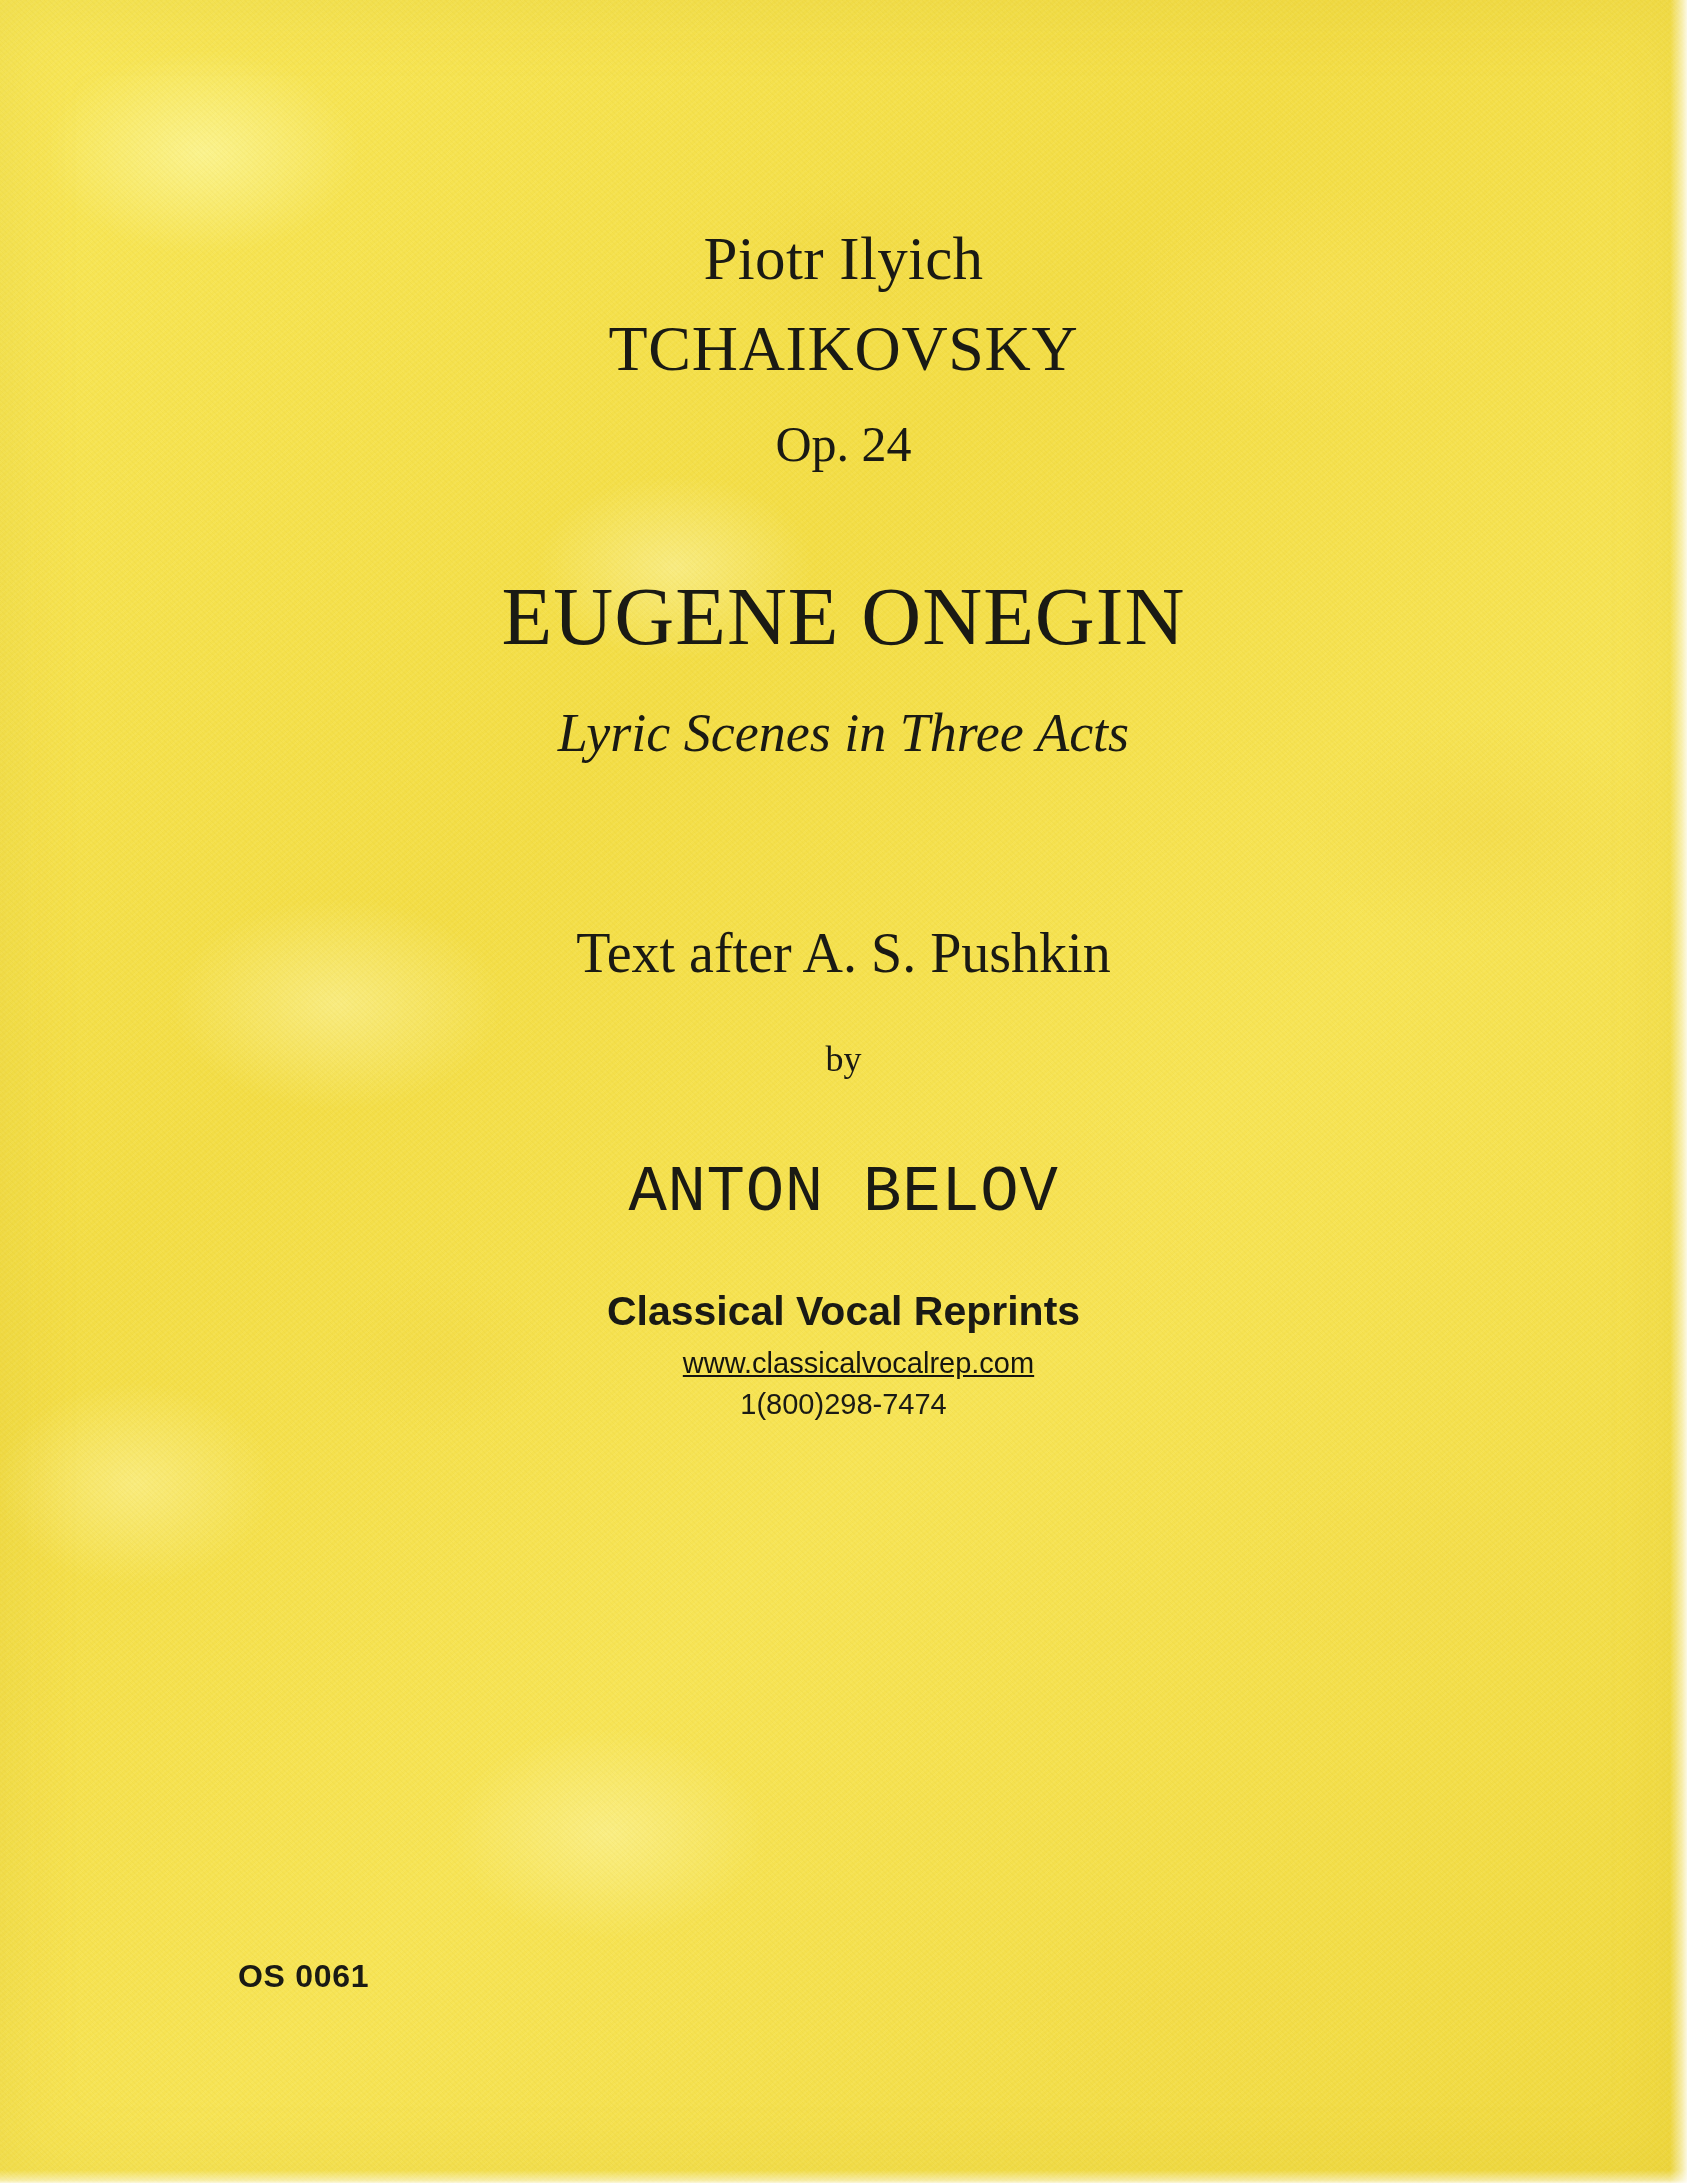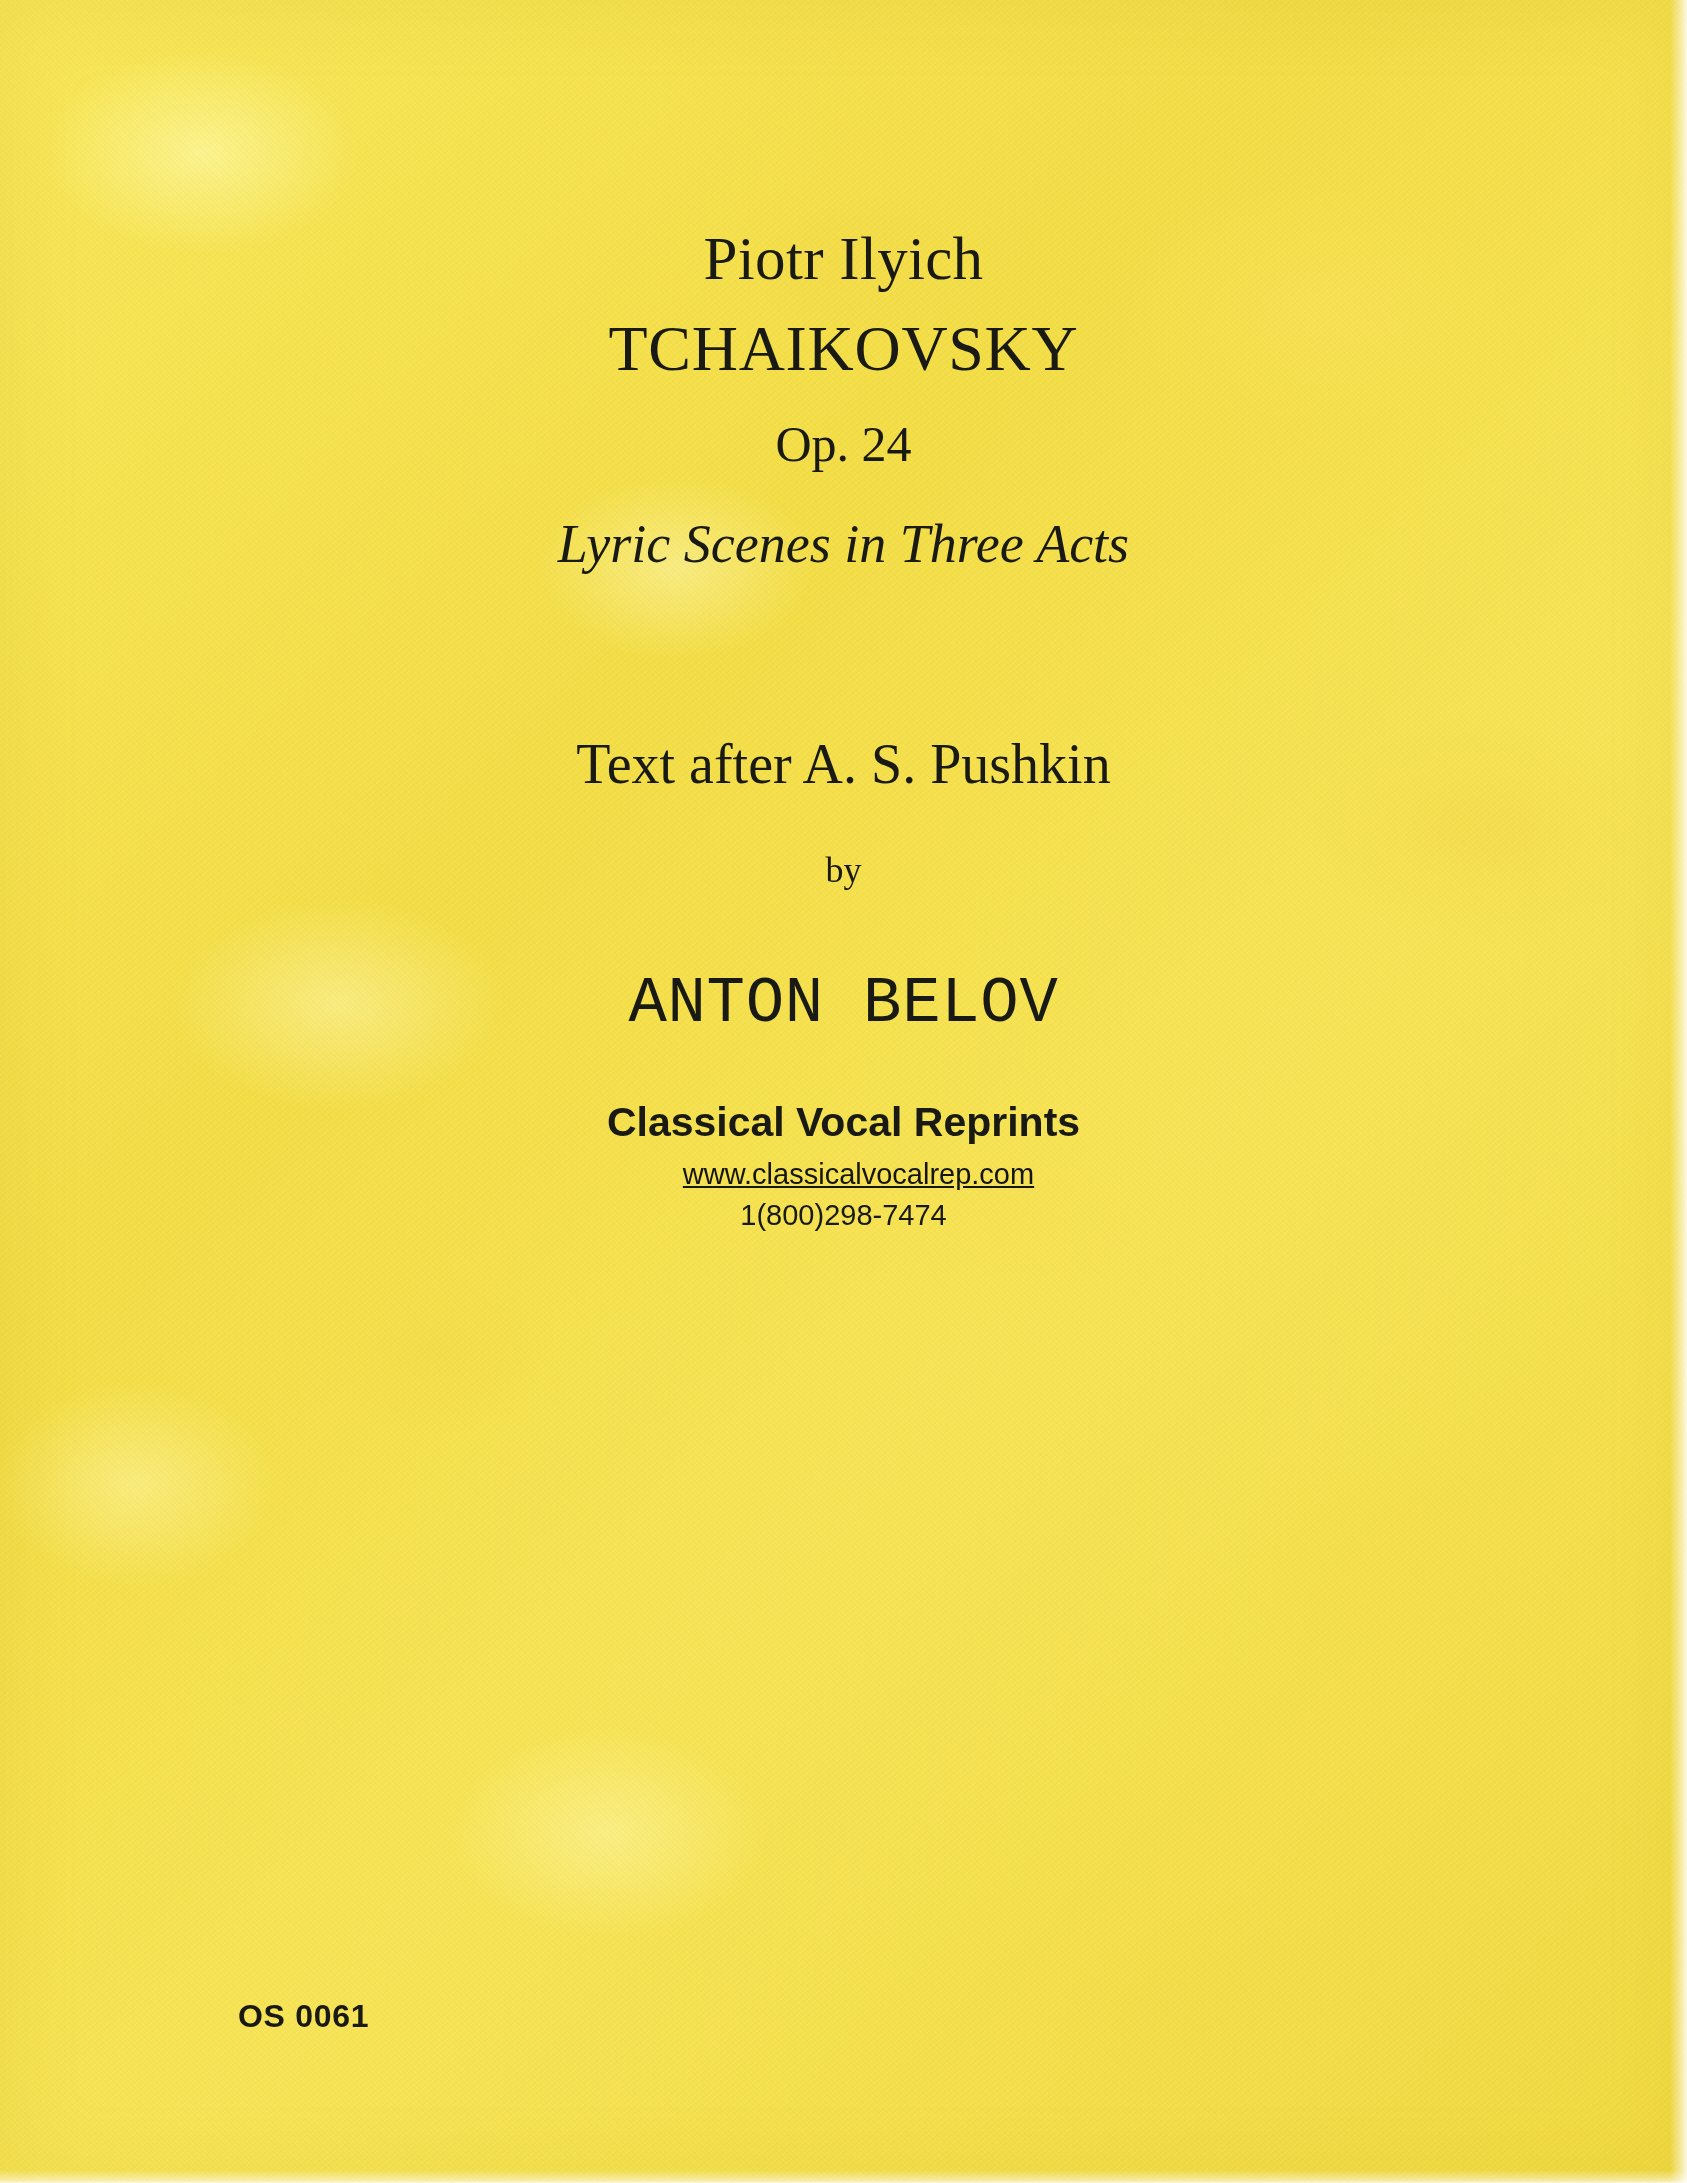--- a/index.html
+++ b/index.html
@@ -158,21 +158,21 @@
     font-family: "Liberation Sans", sans-serif;
     font-size: 29px;
     line-height: 1.0;
     margin-top: 12px;
     text-align: center;
   }
 
   .catalog-number {
     position: absolute;
     left: 238px;
-    top: 1998px;
+    top: 1958px;
     font-family: "Liberation Sans", sans-serif;
     font-weight: bold;
     font-size: 32px;
     letter-spacing: 0.7px;
   }
 </style>
 </head>
 <body>
 
 <div class="page">
@@ -184,20 +184,21 @@
   <div class="bottom-edge"></div>
 
   <div class="content">
 
     <div class="composer-first">Piotr Ilyich</div>
 
     <div class="composer-last">TCHAIKOVSKY</div>
 
     <div class="opus">Op. 24</div>
 
+    <div class="work-title">EUGENE ONEGIN</div>
 
     <div class="subtitle">Lyric Scenes in Three Acts</div>
 
     <div class="text-after">Text after A. S. Pushkin</div>
 
 
     <div class="byline">by</div>
 
     <div class="author">ANTON BELOV</div>
 

